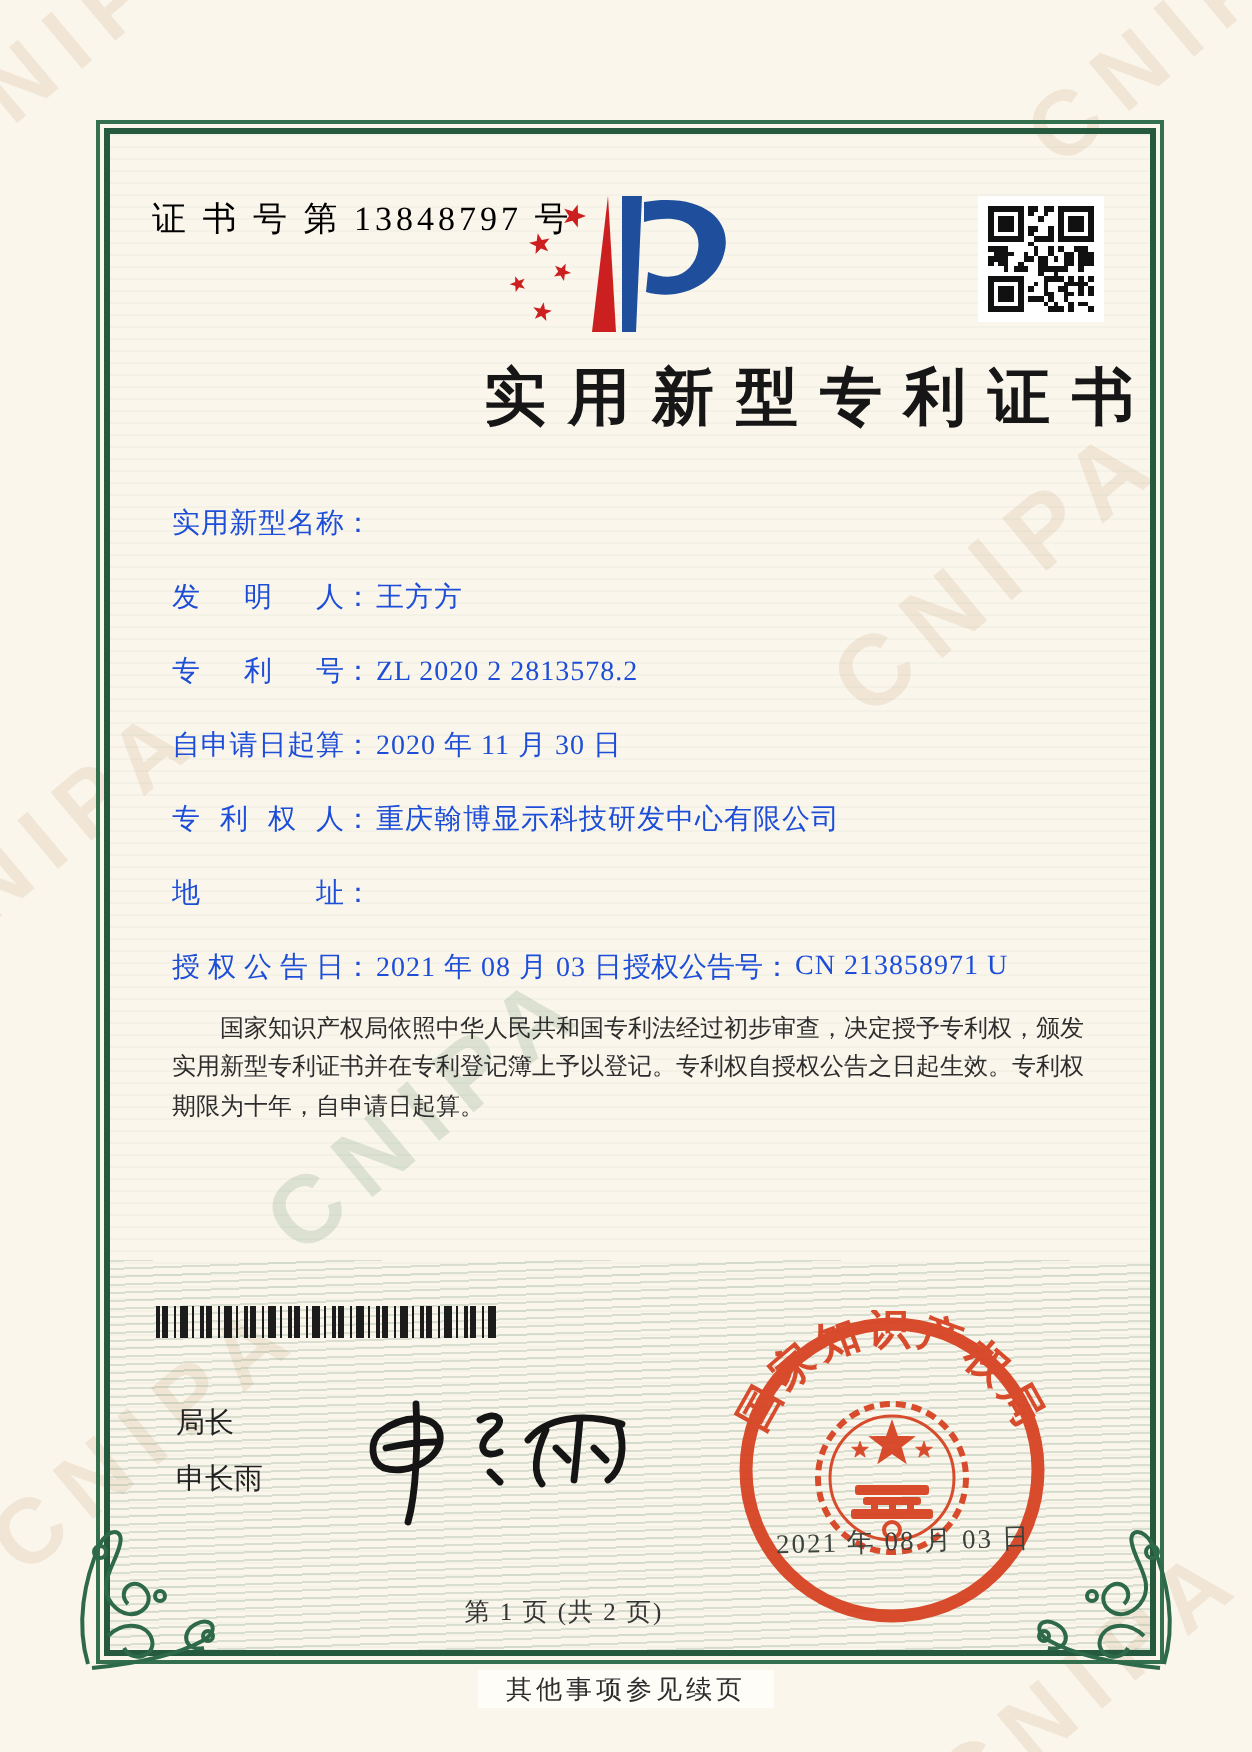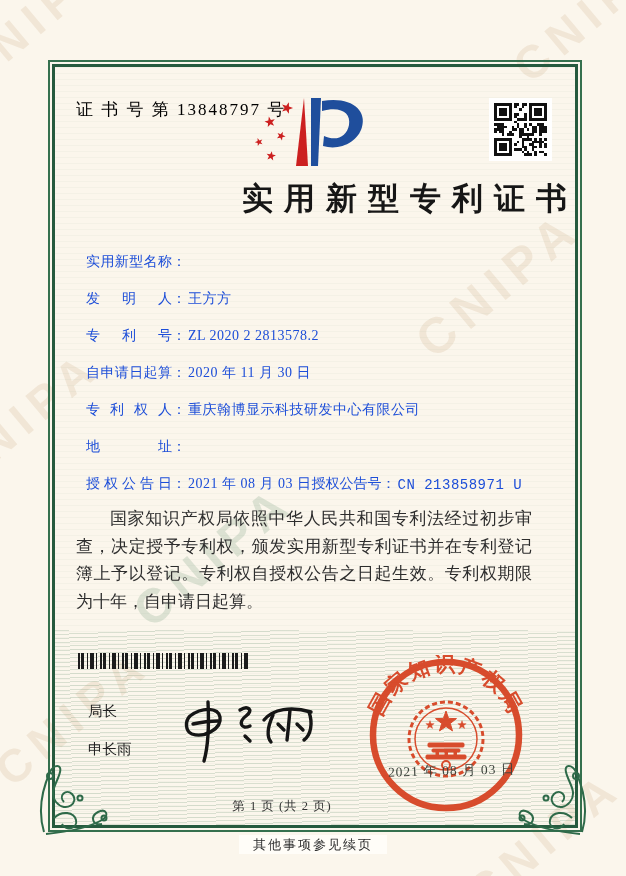--- a/index.html
+++ b/index.html
@@ -28,34 +28,34 @@
   .logo{position:absolute;left:243px;top:92px;}
   .qr{position:absolute;left:489px;top:98px;background:#fff;padding:5px;line-height:0;}
 
   .title{position:absolute;left:48px;top:178px;width:530px;text-align:right;
          font-size:31px;font-weight:bold;letter-spacing:11px;color:#161616;text-indent:11px;}
 
   .fields{position:absolute;left:86px;top:253px;width:456px;font-size:14px;color:#1d4ed8;}
   .frow{display:flex;align-items:baseline;height:37px;}
   .flabel{display:inline-block;width:86px;text-align:justify;text-align-last:justify;}
   .fvalue{margin-left:2px;letter-spacing:0.5px;}
-  .fpair2{display:flex;align-items:flex-end;font-family:Liberation Mono, monospace;}
-
-  .paras{position:absolute;left:76px;top:505px;width:456px;font-size:17px;line-height:1.62;
+  .fpair2{display:flex;align-items:center;}
+
+  .paras{position:absolute;left:86px;top:505px;width:456px;font-size:12px;line-height:1.62;
          text-align:justify;color:#2d2d2d;}
   .paras p{margin:0;text-indent:2em;}
 
   .barcode{position:absolute;left:78px;top:653px;width:170px;height:16px;
     background:repeating-linear-gradient(90deg,#1c1c1c 0 2px,transparent 2px 3px,#1c1c1c 3px 6px,
       transparent 6px 9px,#1c1c1c 9px 10px,transparent 10px 12px,#1c1c1c 12px 16px,
       transparent 16px 18px,#1c1c1c 18px 19px,transparent 19px 22px);}
 
   .signer{position:absolute;left:88px;top:702px;font-size:14.5px;color:#222;
           font-family:"Liberation Sans","DejaVu Sans",sans-serif;}
-  .signer div{margin-bottom:19px;}
+  .signer div{margin-bottom:9px;}
   .signature{position:absolute;left:160px;top:685px;}
 
   .seal{position:absolute;left:366px;top:655px;width:160px;height:160px;opacity:0.93;}
   .seal-date{position:absolute;left:388px;top:762px;font-size:13.5px;color:#3c423c;
              transform:rotate(-1.5deg);letter-spacing:1px;}
 
   .pagenum{position:absolute;left:48px;top:798px;width:468px;text-align:center;
            font-size:12.5px;color:#333;letter-spacing:1px;}
   .note{position:absolute;left:0;top:836px;width:626px;text-align:center;font-size:13px;}
   .note span{background:#fffdf8;padding:2px 14px;color:#2d2d2d;letter-spacing:2px;}

